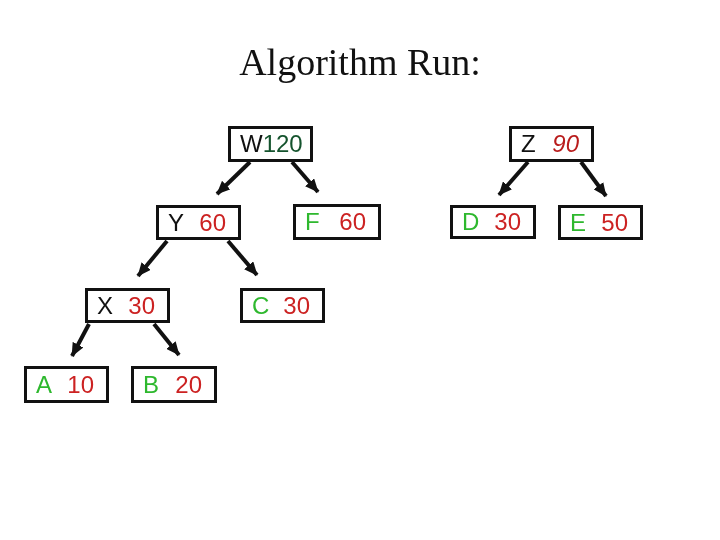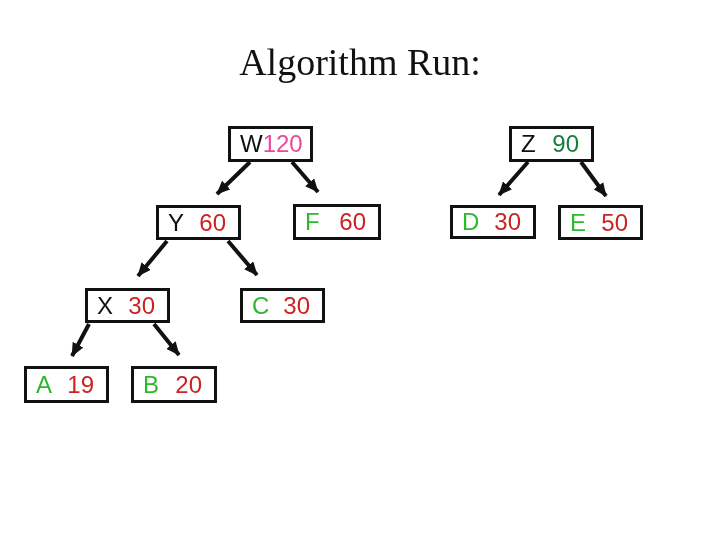--- a/index.html
+++ b/index.html
@@ -70,25 +70,25 @@
         <line x1="167" y1="241" x2="138" y2="276" stroke="#111111" stroke-width="4" marker-end="url(#arrowhead)"></line>
         <line x1="228" y1="241" x2="257" y2="275" stroke="#111111" stroke-width="4" marker-end="url(#arrowhead)"></line>
         <line x1="89" y1="324" x2="72" y2="356" stroke="#111111" stroke-width="4" marker-end="url(#arrowhead)"></line>
         <line x1="154" y1="324" x2="179" y2="355" stroke="#111111" stroke-width="4" marker-end="url(#arrowhead)"></line>
       </g>
   </svg>
 
   <div id="nodes-layer">
       <div class="node" style="left: 228px; top: 126px; width: 85px; height: 36px; border-color: rgb(17, 17, 17);">
         <span class="lbl" style="color: rgb(17, 17, 17);">W</span>
-        <span class="val" style="color: #ec4899;">120</span>
+        <span class="val" style="color: #14532d;">120</span>
       </div>
       <div class="node" style="left: 509px; top: 126px; width: 85px; height: 36px; border-color: rgb(17, 17, 17);">
         <span class="lbl" style="color: rgb(17, 17, 17);">Z</span>
-        <span class="val" style="color: #15803d;">90</span>
+        <span class="val" style="color: #b91c1c; font-style: italic;">90</span>
       </div>
       <div class="node" style="left: 156px; top: 205px; width: 85px; height: 35px; border-color: rgb(17, 17, 17);">
         <span class="lbl" style="color: rgb(17, 17, 17);">Y</span>
         <span class="val" style="color: rgb(204, 34, 34);">60</span>
       </div>
       <div class="node" style="left: 293px; top: 204px; width: 88px; height: 36px; border-color: rgb(17, 17, 17);">
         <span class="lbl" style="color: rgb(46, 184, 46);">F</span>
         <span class="val" style="color: rgb(204, 34, 34);">60</span>
       </div>
       <div class="node" style="left: 450px; top: 205px; width: 86px; height: 34px; border-color: rgb(17, 17, 17);">
@@ -102,21 +102,21 @@
       <div class="node" style="left: 85px; top: 288px; width: 85px; height: 35px; border-color: rgb(17, 17, 17);">
         <span class="lbl" style="color: rgb(17, 17, 17);">X</span>
         <span class="val" style="color: rgb(204, 34, 34);">30</span>
       </div>
       <div class="node" style="left: 240px; top: 288px; width: 85px; height: 35px; border-color: rgb(17, 17, 17);">
         <span class="lbl" style="color: rgb(46, 184, 46);">C</span>
         <span class="val" style="color: rgb(204, 34, 34);">30</span>
       </div>
       <div class="node" style="left: 24px; top: 366px; width: 85px; height: 37px; border-color: rgb(17, 17, 17);">
         <span class="lbl" style="color: rgb(46, 184, 46);">A</span>
-        <span class="val" style="color: rgb(204, 34, 34);">19</span>
+        <span class="val" style="color: rgb(204, 34, 34);">10</span>
       </div>
       <div class="node" style="left: 131px; top: 366px; width: 86px; height: 37px; border-color: rgb(17, 17, 17);">
         <span class="lbl" style="color: rgb(46, 184, 46);">B</span>
         <span class="val" style="color: rgb(204, 34, 34); text-align: right;">20</span>
       </div>
     </div>
 
   <div class="slide-title" style="color: rgb(17, 17, 17);">Algorithm Run:</div>
 </div>
 

